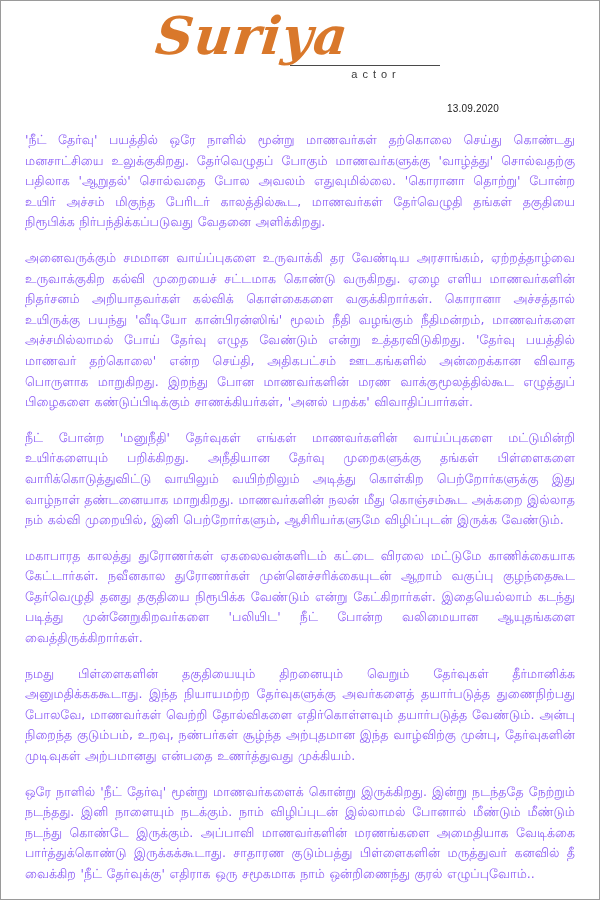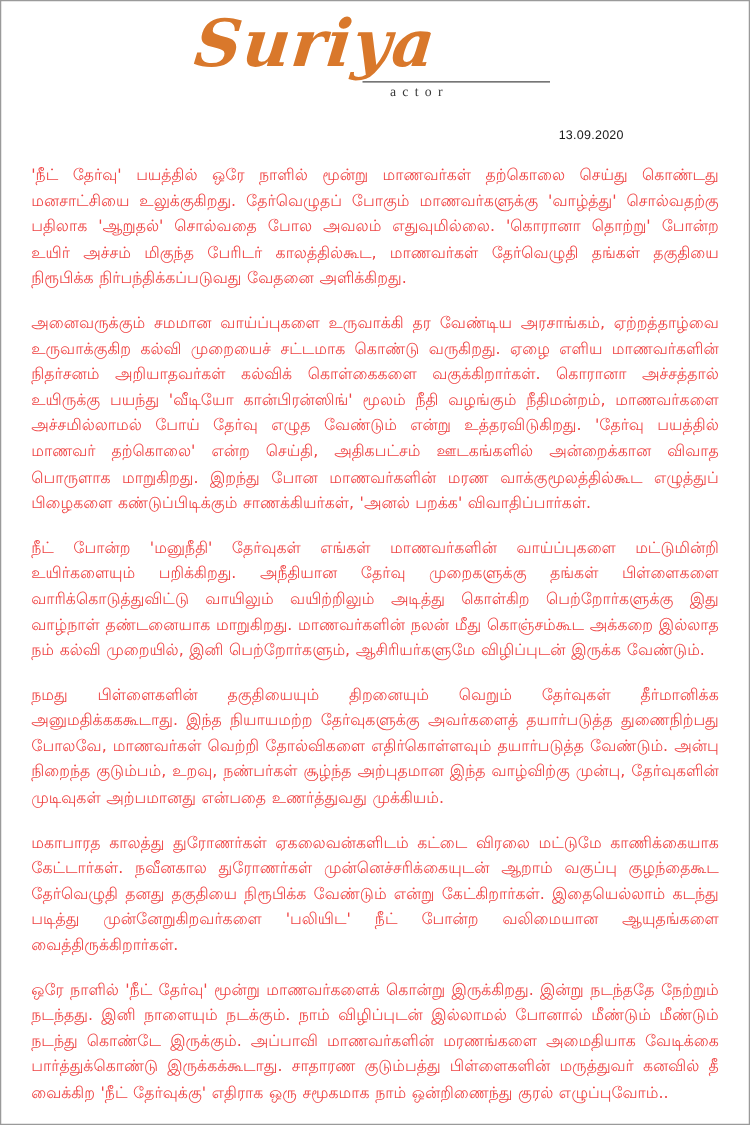--- a/index.html
+++ b/index.html
@@ -57,24 +57,25 @@
     left: 140px;
     top: 58px;
     width: 150px;
   }
   .logo-rule {
     height: 1px;
     background: #4a4a4a;
     width: 150px;
   }
   .logo-sub {
-    font-family: Liberation Serif, serif;
+    font-family: Liberation Sans, sans-serif;
     font-size: 11px;
     letter-spacing: 5px;
     color: #3a3a3a;
+    text-align: center;
     padding-top: 2px;
     padding-left: 22px;
   }
 
   
   .date-row {
     text-align: right;
     padding-right: 78px;
     font-size: 10px;
     color: #1a1a1a;
@@ -84,21 +85,21 @@
   }
 
   
   .letter-body {
     padding: 0 2px;
   }
   .para {
     font-family: "DejaVu Sans", "Liberation Sans", sans-serif;
     font-size: 12.6px;
     line-height: 20.6px;
-    color: #ef4444;
+    color: #8b5cf6;
     text-align: justify;
     text-justify: inter-word;
     margin: 0 0 15px 0;
     word-spacing: 0.5px;
   }
 </style>
 </head>
 <body>
 
 <div class="page">
@@ -113,20 +114,20 @@
         </div>
       </div>
     </div>
 
     <div class="date-row">13.09.2020</div>
 
     <div class="letter-body">
       <p class="para">'நீட் தேர்வு' பயத்தில் ஒரே நாளில் மூன்று மாணவர்கள் தற்கொலை செய்து கொண்டது மனசாட்சியை உலுக்குகிறது. தேர்வெழுதப் போகும் மாணவர்களுக்கு 'வாழ்த்து' சொல்வதற்கு பதிலாக 'ஆறுதல்' சொல்வதை போல அவலம் எதுவுமில்லை. 'கொரானா தொற்று' போன்ற உயிர் அச்சம் மிகுந்த பேரிடர் காலத்தில்கூட, மாணவர்கள் தேர்வெழுதி தங்கள் தகுதியை நிரூபிக்க நிர்பந்திக்கப்படுவது வேதனை அளிக்கிறது.</p>
       <p class="para">அனைவருக்கும் சமமான வாய்ப்புகளை உருவாக்கி தர வேண்டிய அரசாங்கம், ஏற்றத்தாழ்வை உருவாக்குகிற கல்வி முறையைச் சட்டமாக கொண்டு வருகிறது. ஏழை எளிய மாணவர்களின் நிதர்சனம் அறியாதவர்கள் கல்விக் கொள்கைகளை வகுக்கிறார்கள். கொரானா அச்சத்தால் உயிருக்கு பயந்து 'வீடியோ கான்பிரன்ஸிங்' மூலம் நீதி வழங்கும் நீதிமன்றம், மாணவர்களை அச்சமில்லாமல் போய் தேர்வு எழுத வேண்டும் என்று உத்தரவிடுகிறது. 'தேர்வு பயத்தில் மாணவர் தற்கொலை' என்ற செய்தி, அதிகபட்சம் ஊடகங்களில் அன்றைக்கான விவாத பொருளாக மாறுகிறது. இறந்து போன மாணவர்களின் மரண வாக்குமூலத்தில்கூட எழுத்துப் பிழைகளை கண்டுப்பிடிக்கும் சாணக்கியர்கள், 'அனல் பறக்க' விவாதிப்பார்கள்.</p>
       <p class="para">நீட் போன்ற 'மனுநீதி' தேர்வுகள் எங்கள் மாணவர்களின் வாய்ப்புகளை மட்டுமின்றி உயிர்களையும் பறிக்கிறது. அநீதியான தேர்வு முறைகளுக்கு தங்கள் பிள்ளைகளை வாரிக்கொடுத்துவிட்டு வாயிலும் வயிற்றிலும் அடித்து கொள்கிற பெற்றோர்களுக்கு இது வாழ்நாள் தண்டனையாக மாறுகிறது. மாணவர்களின் நலன் மீது கொஞ்சம்கூட அக்கறை இல்லாத நம் கல்வி முறையில், இனி பெற்றோர்களும், ஆசிரியர்களுமே விழிப்புடன் இருக்க வேண்டும்.</p>
+      <p class="para">மகாபாரத காலத்து துரோணர்கள் ஏகலைவன்களிடம் கட்டை விரலை மட்டுமே காணிக்கையாக கேட்டார்கள். நவீனகால துரோணர்கள் முன்னெச்சரிக்கையுடன் ஆறாம் வகுப்பு குழந்தைகூட தேர்வெழுதி தனது தகுதியை நிரூபிக்க வேண்டும் என்று கேட்கிறார்கள். இதையெல்லாம் கடந்து படித்து முன்னேறுகிறவர்களை 'பலியிட' நீட் போன்ற வலிமையான ஆயுதங்களை வைத்திருக்கிறார்கள்.</p>
       <p class="para">நமது பிள்ளைகளின் தகுதியையும் திறனையும் வெறும் தேர்வுகள் தீர்மானிக்க அனுமதிக்கககூடாது. இந்த நியாயமற்ற தேர்வுகளுக்கு அவர்களைத் தயார்படுத்த துணைநிற்பது போலவே, மாணவர்கள் வெற்றி தோல்விகளை எதிர்கொள்ளவும் தயார்படுத்த வேண்டும். அன்பு நிறைந்த குடும்பம், உறவு, நண்பர்கள் சூழ்ந்த அற்புதமான இந்த வாழ்விற்கு முன்பு, தேர்வுகளின் முடிவுகள் அற்பமானது என்பதை உணர்த்துவது முக்கியம்.</p>
-      <p class="para">மகாபாரத காலத்து துரோணர்கள் ஏகலைவன்களிடம் கட்டை விரலை மட்டுமே காணிக்கையாக கேட்டார்கள். நவீனகால துரோணர்கள் முன்னெச்சரிக்கையுடன் ஆறாம் வகுப்பு குழந்தைகூட தேர்வெழுதி தனது தகுதியை நிரூபிக்க வேண்டும் என்று கேட்கிறார்கள். இதையெல்லாம் கடந்து படித்து முன்னேறுகிறவர்களை 'பலியிட' நீட் போன்ற வலிமையான ஆயுதங்களை வைத்திருக்கிறார்கள்.</p>
       <p class="para">ஒரே நாளில் 'நீட் தேர்வு' மூன்று மாணவர்களைக் கொன்று இருக்கிறது. இன்று நடந்ததே நேற்றும் நடந்தது. இனி நாளையும் நடக்கும். நாம் விழிப்புடன் இல்லாமல் போனால் மீண்டும் மீண்டும் நடந்து கொண்டே இருக்கும். அப்பாவி மாணவர்களின் மரணங்களை அமைதியாக வேடிக்கை பார்த்துக்கொண்டு இருக்கக்கூடாது. சாதாரண குடும்பத்து பிள்ளைகளின் மருத்துவர் கனவில் தீ வைக்கிற 'நீட் தேர்வுக்கு' எதிராக ஒரு சமூகமாக நாம் ஒன்றிணைந்து குரல் எழுப்புவோம்..</p>
 
     </div>
 
   </div>
 </div>
 
 </body></html>

